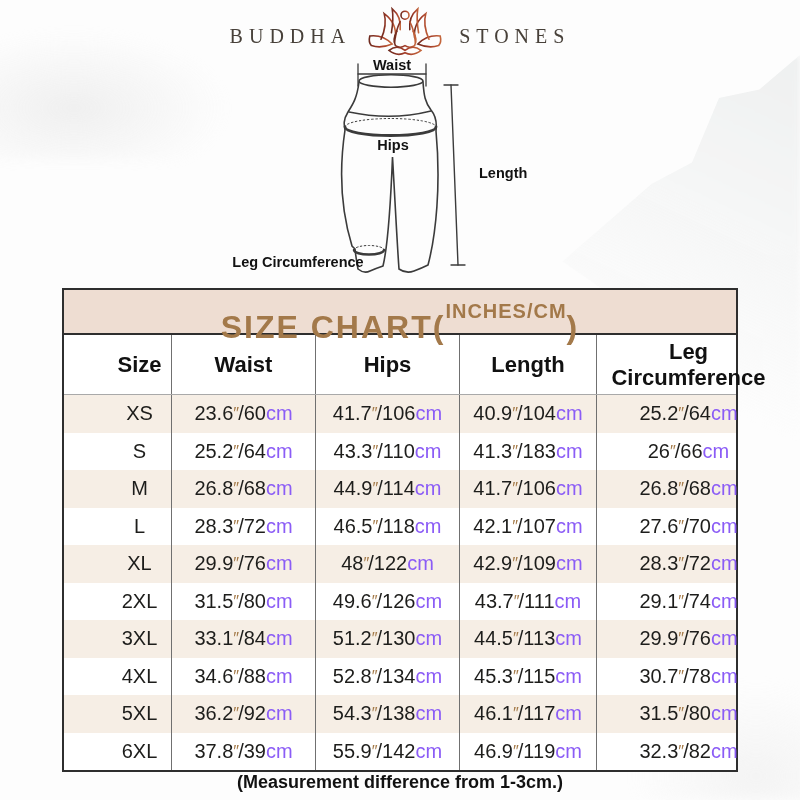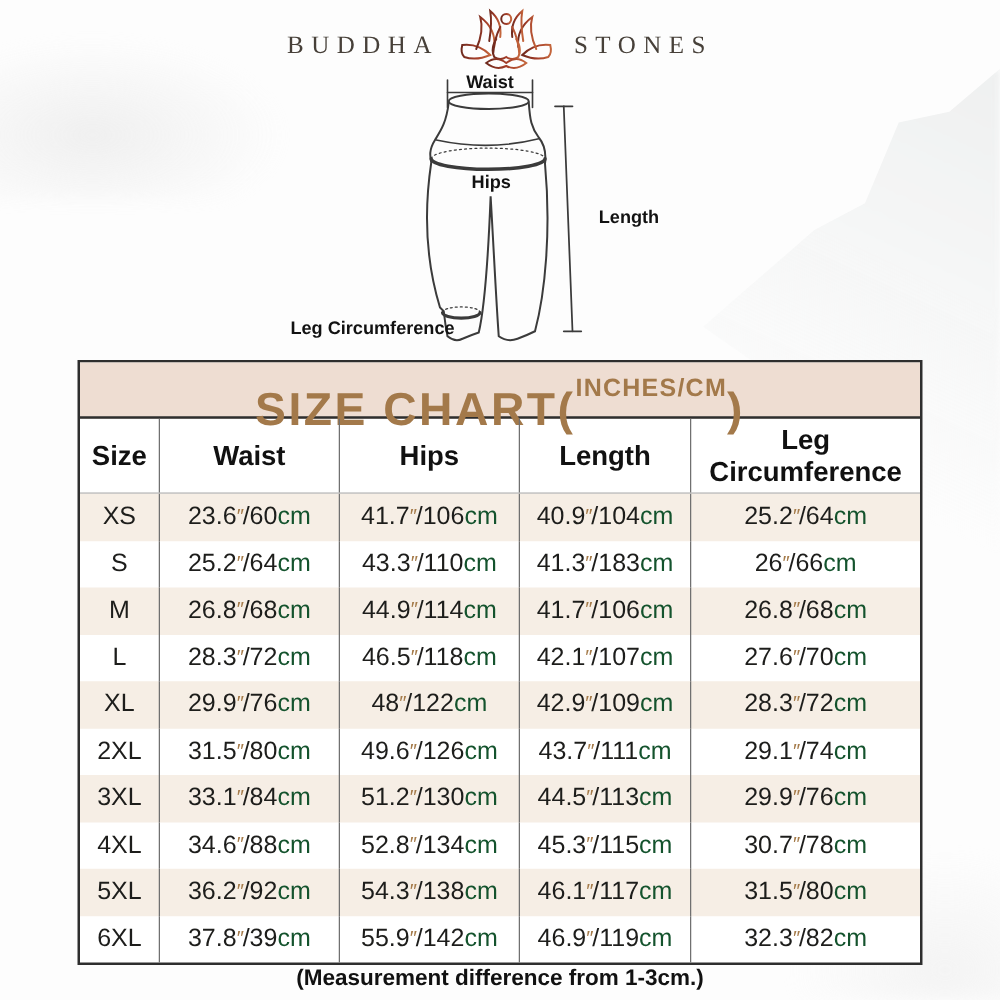--- a/index.html
+++ b/index.html
@@ -24,29 +24,29 @@
   .brand-word{font-family:"Liberation Serif",serif;font-size:20px;letter-spacing:6px;color:#474039;font-weight:500;}
   .lotus{width:80px;height:64px;flex:0 0 auto;}
 
   
   .diagram{position:absolute;left:0;top:0;width:800px;height:300px;}
   .diagram text{font-family:"Liberation Sans",sans-serif;font-weight:bold;font-size:14.5px;fill:#121212;}
 
   
   .chart{position:absolute;left:62px;top:288px;width:676px;border:2px solid #2e2e2e;background:#fff;box-sizing:border-box;}
   .chart-title{height:45px;background:#eeddd2;border-bottom:2px solid #2e2e2e;display:flex;align-items:center;justify-content:center;color:#a3794a;font-weight:bold;box-sizing:border-box;}
-  .t-big{font-size:37px;letter-spacing:2px;margin-top:32px;}
+  .t-big{font-size:32px;letter-spacing:2px;margin-top:32px;}
   .t-small{font-size:20px;letter-spacing:1px;}
-  .trow{display:grid;grid-template-columns:64px 144px 144px 137px 183px;align-items:center;text-align:center;}
+  .trow{display:grid;grid-template-columns:64px 144px 144px 137px 183px;align-items:center;text-align:center;padding-left:44px;}
   .thead{height:60px;font-weight:bold;font-size:22px;color:#111;border-bottom:1px solid #a9a9a9;box-sizing:border-box;}
   .tdata{height:37.5px;font-size:20px;color:#1d1d1b;}
   .tdata:nth-child(odd){background:#f6eee5;}
   .cell{border-right:1px solid #707070;height:100%;display:flex;align-items:center;justify-content:center;box-sizing:border-box;}
   .cell:last-child{border-right:none;}
-  .gold{color:#14532d;}
+  .gold{color:#8b5cf6;}
   .gold-q{color:#a57b4a;font-size:0.82em;vertical-align:0.28em;letter-spacing:-1px;}
 
   .footer-note{position:absolute;left:0;top:772px;width:100%;text-align:center;font-weight:bold;font-size:18px;color:#111;}
 </style>
 </head>
 <body>
 
 <div class="stage">
 
   <div class="bg-art bg-wisp-left"></div>

